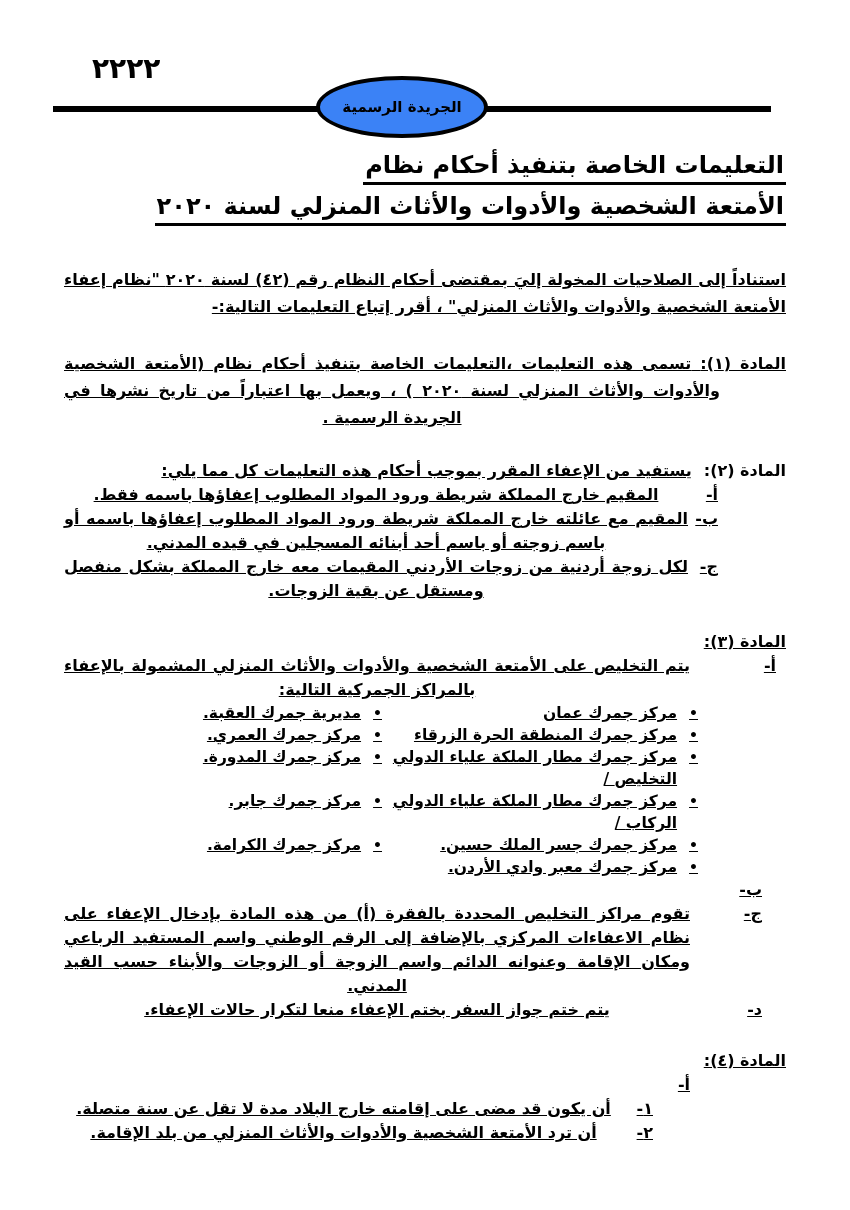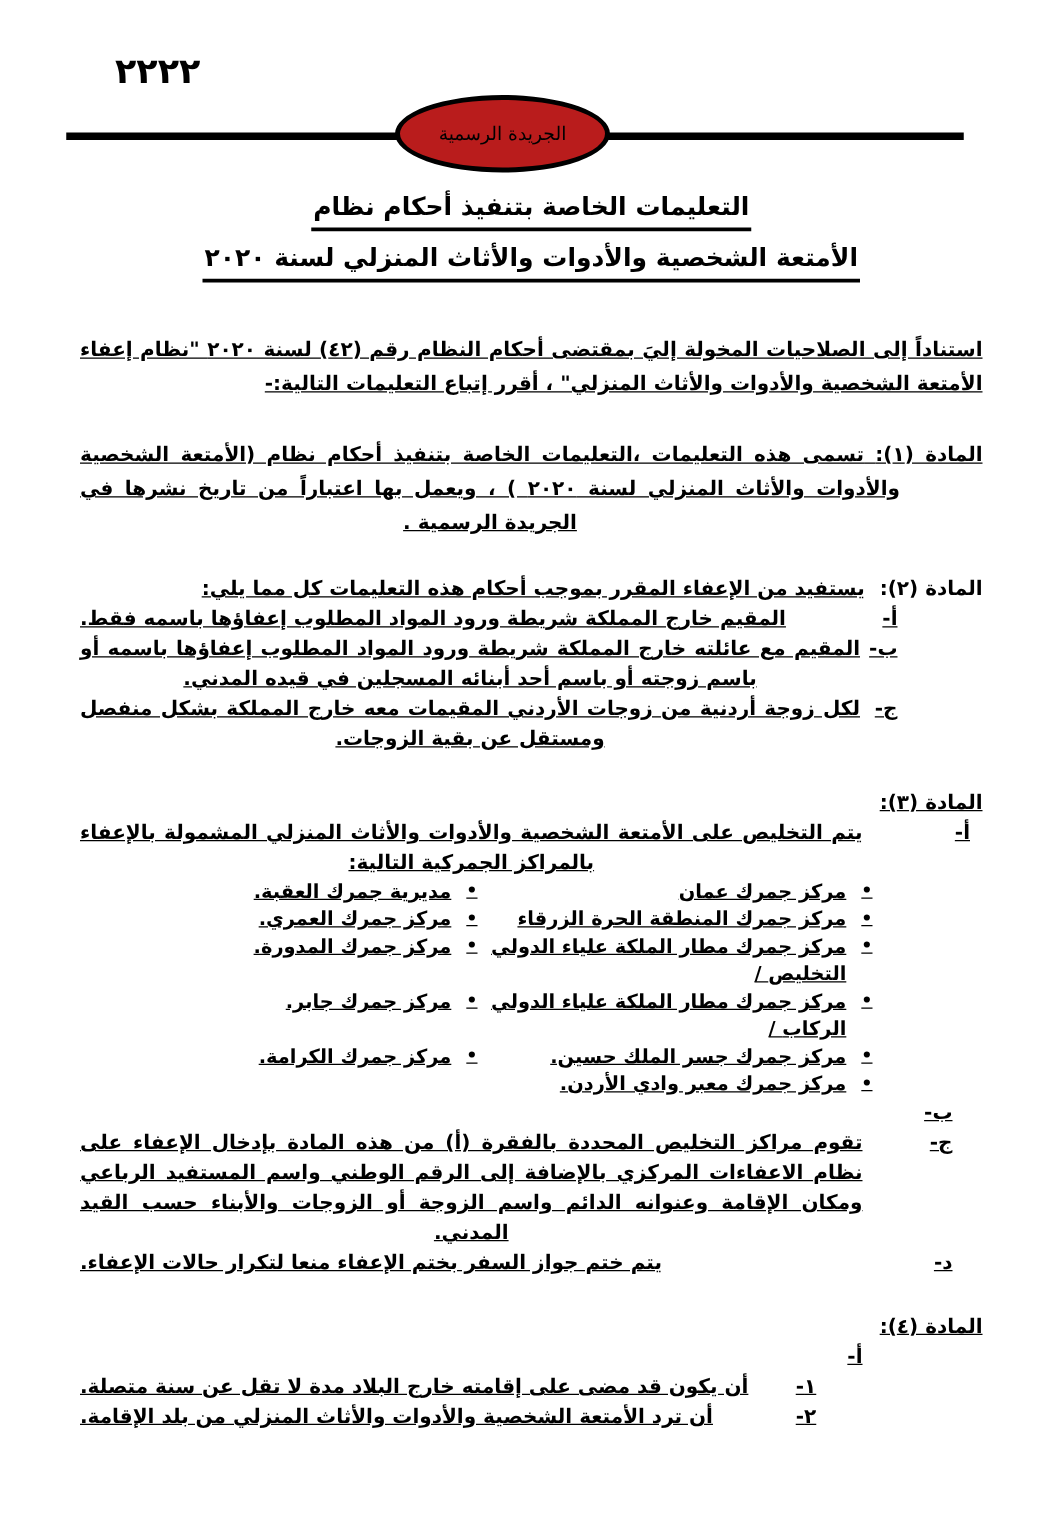--- a/index.html
+++ b/index.html
@@ -4,54 +4,54 @@
 <style>
   html,body { margin:0; padding:0; }
   body {
     width:850px; height:1210px; background:#ffffff; color:#000;
     font-family:"DejaVu Sans", sans-serif;
     direction:rtl; position:relative; overflow:hidden;
     -webkit-font-smoothing:antialiased;
   }
   
   .page-number {
-    position:absolute; top:40px; left:92px;
+    position:absolute; top:52px; left:92px;
     font-size:28px; font-weight:bold; direction:ltr; letter-spacing:2px;
   }
   .head-rule {
     position:absolute; top:106px; left:53px; width:718px; height:6px;
     background:#000; z-index:1;
   }
   .gazette-oval {
     position:absolute; top:76px; left:316px; width:164px; height:54px;
-    border:4px solid #000; border-radius:50%; background:#b91c1c; z-index:2;
+    border:4px solid #000; border-radius:50%; background:#3b82f6; z-index:2;
     display:flex; align-items:center; justify-content:center;
-    font-size:15px; font-weight:normal;
+    font-size:15px; font-weight:bold;
   }
   
   .content { position:absolute; top:150px; right:64px; left:64px; }
-  .doc-title { text-align:center; font-weight:bold; font-size:20px; line-height:30px; }
+  .doc-title { text-align:right; font-weight:bold; font-size:24px; line-height:30px; }
   .t-line {
     display:inline-block; border-bottom:3px solid #000; padding:0 2px 2px 2px; margin-bottom:6px;
   }
   .body-text { font-size:16px; font-weight:bold;text-decoration:underline; }
   .intro { margin-top:34px; line-height:27px; text-align:justify; }
   .art1 {
     margin-top:30px; line-height:27px; text-align:justify; text-align-last:center;
     padding-right:66px; text-indent:-66px;
   }
   .article { margin-top:27px; }
   .art-head { line-height:25px; text-align:right; }
   .art-label { display:inline-block; margin-left:12px; }
   .art-label-line { line-height:24px; text-align:right; }
   .row { display:flex; line-height:24px; }
   .row .mk { flex:0 0 auto; }
   .row .tx { flex:1 1 auto; }
   .jl { text-align:justify; text-align-last:center; }
-  .rl { text-align:left; }
+  .rl { text-align:center; }
   
   .row-a2 { padding-right:68px; }
   .row-a2 .mk { flex-basis:30px; }
   
   .row-a3a { padding-right:10px; }
   .row-a3a .mk { flex-basis:86px; }
   
   .row-a3 { padding-right:24px; }
   .row-a3 .mk { flex-basis:72px; }
   

